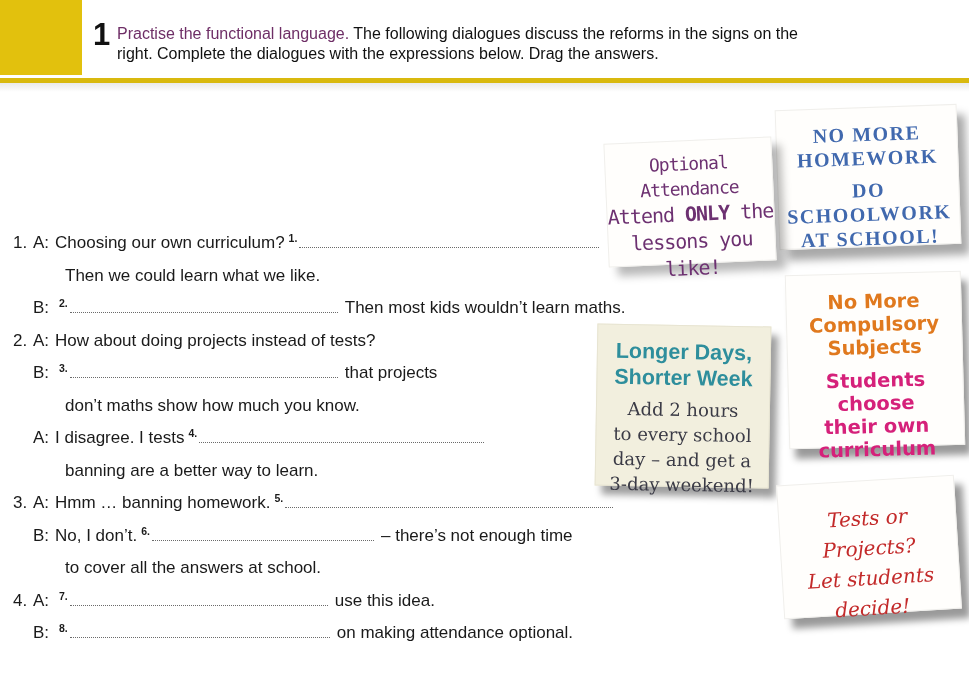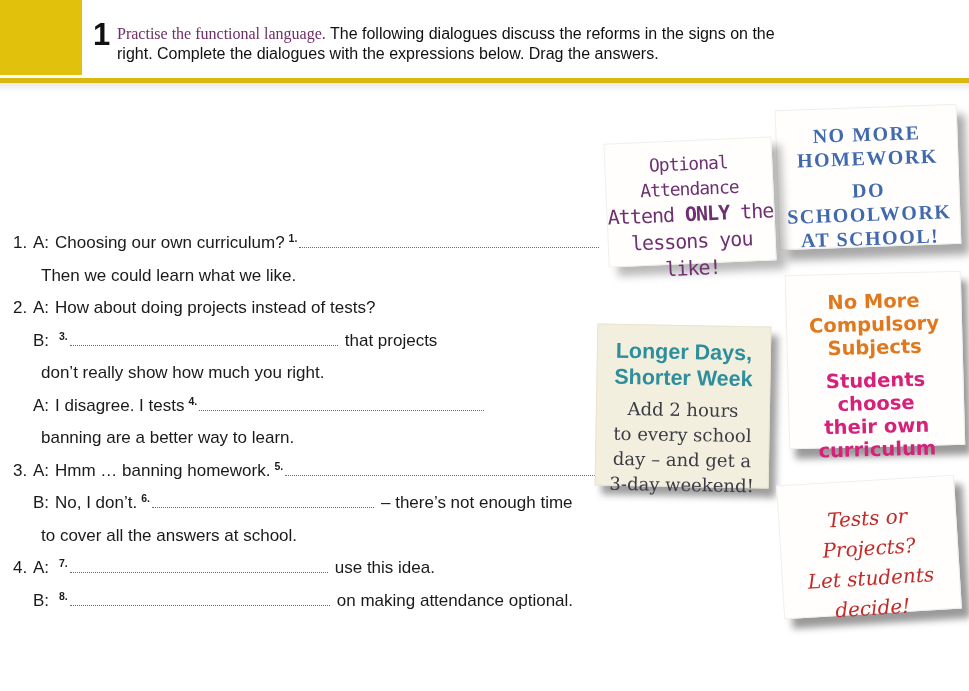--- a/index.html
+++ b/index.html
@@ -11,28 +11,28 @@
   }
   .page { position:absolute; inset:0; }
 
   
   .gold-block { position:absolute; left:0; top:0; width:82px; height:75px; background:#e2c10d; }
   .gold-rule  { position:absolute; left:0; top:78px; width:969px; height:5px; background:#d9b90e; }
   .rule-shadow{ position:absolute; left:0; top:83px; width:969px; height:9px;
                 background:linear-gradient(#d8d8d8, #ffffff); opacity:.55; }
   .ex-number  { position:absolute; left:93px; top:17px; font-size:31px; font-weight:bold; color:#111; }
   .instruction{ position:absolute; left:117px; top:24px; width:820px; font-size:16px; line-height:20px; color:#111; }
-  .instruction .hl { color:#6e2e66;font-family:Liberation Serif, serif; }
+  .instruction .hl { color:#6e2e66; }
 
   
   .dialogues { position:absolute; left:13px; top:227px; width:645px; }
   .dline { height:32.5px; line-height:32.5px; font-size:17px; white-space:nowrap; }
   .num { display:inline-block; width:20px; }
   .spk { display:inline-block; width:22px; }
-  .cont { margin-left:28px; }
+  .cont { margin-left:52px; }
   .sup { font-size:10.5px; font-weight:bold; position:relative; top:-6px; margin-left:4px; }
   .blank { display:inline-block; height:12px; border-bottom:1.5px dotted #6b6b6b; margin:0 2px; }
   .post { margin-left:5px; }
 
   
   .sign { position:absolute; text-align:center; box-sizing:border-box; }
   .paper-white { background:#fffefc; border:1px solid #f0efec; }
 
   .sign-homework { left:777px; top:107px; width:182px; height:140px;
     transform:rotate(-2deg); box-shadow:8px 11px 8px rgba(0,0,0,.34); padding-top:14px; }
@@ -78,29 +78,32 @@
   <div class="rule-shadow"></div>
 
   <div class="dialogues">
 
     <div class="dline">
       <span class="num">1.</span><span class="spk">A:</span><span>Choosing our own curriculum?</span><span class="sup">1.</span><span class="blank" style="width:300px"></span>
     </div>
     <div class="dline">
       <span class="cont">Then we could learn what we like.</span>
     </div>
+    <div class="dline">
+      <span class="num"></span><span class="spk">B:</span><span class="sup">2.</span><span class="blank" style="width:268px"></span><span class="post">Then most kids wouldn’t learn maths.</span>
+    </div>
 
     <div class="dline">
       <span class="num">2.</span><span class="spk">A:</span><span>How about doing projects instead of tests?</span>
     </div>
     <div class="dline">
       <span class="num"></span><span class="spk">B:</span><span class="sup">3.</span><span class="blank" style="width:268px"></span><span class="post">that projects</span>
     </div>
     <div class="dline">
-      <span class="cont">don’t really show how much you right.</span>
+      <span class="cont">don’t maths show how much you know.</span>
     </div>
     <div class="dline">
       <span class="num"></span><span class="spk">A:</span><span>I disagree. I tests</span><span class="sup">4.</span><span class="blank" style="width:285px"></span>
     </div>
     <div class="dline">
       <span class="cont">banning are a better way to learn.</span>
     </div>
 
     <div class="dline">
       <span class="num">3.</span><span class="spk">A:</span><span>Hmm … banning homework.</span><span class="sup">5.</span><span class="blank" style="width:328px"></span>

